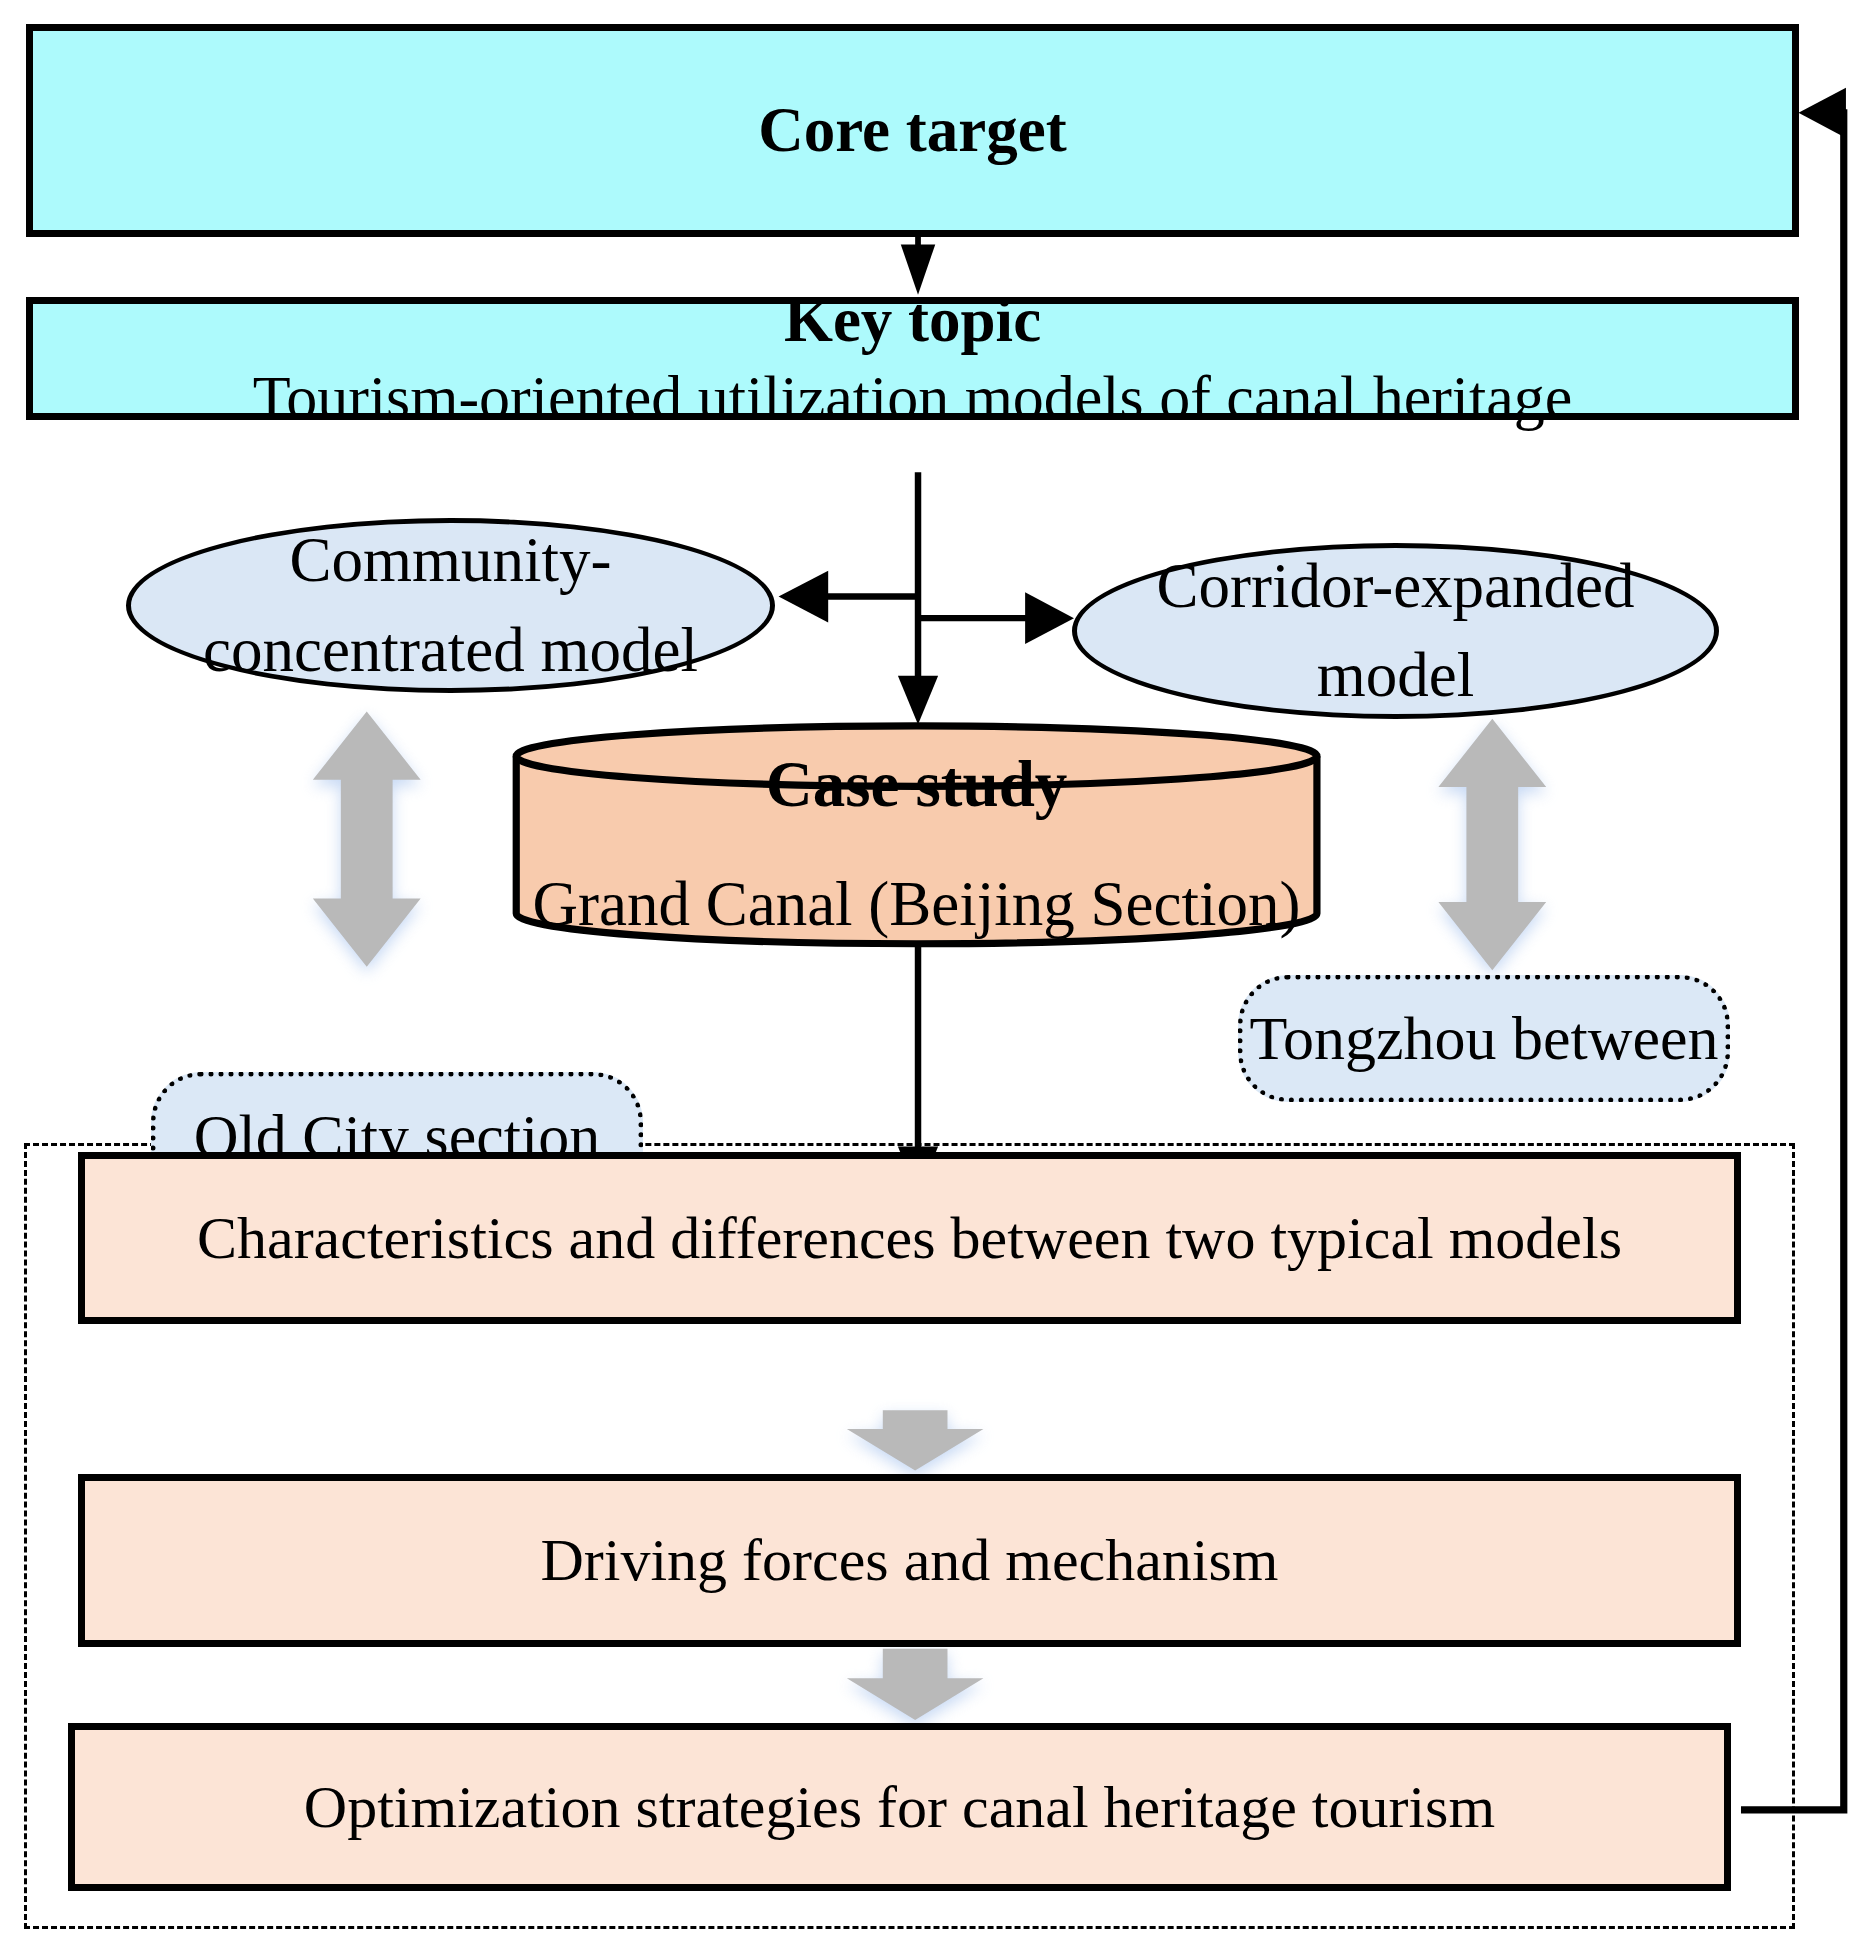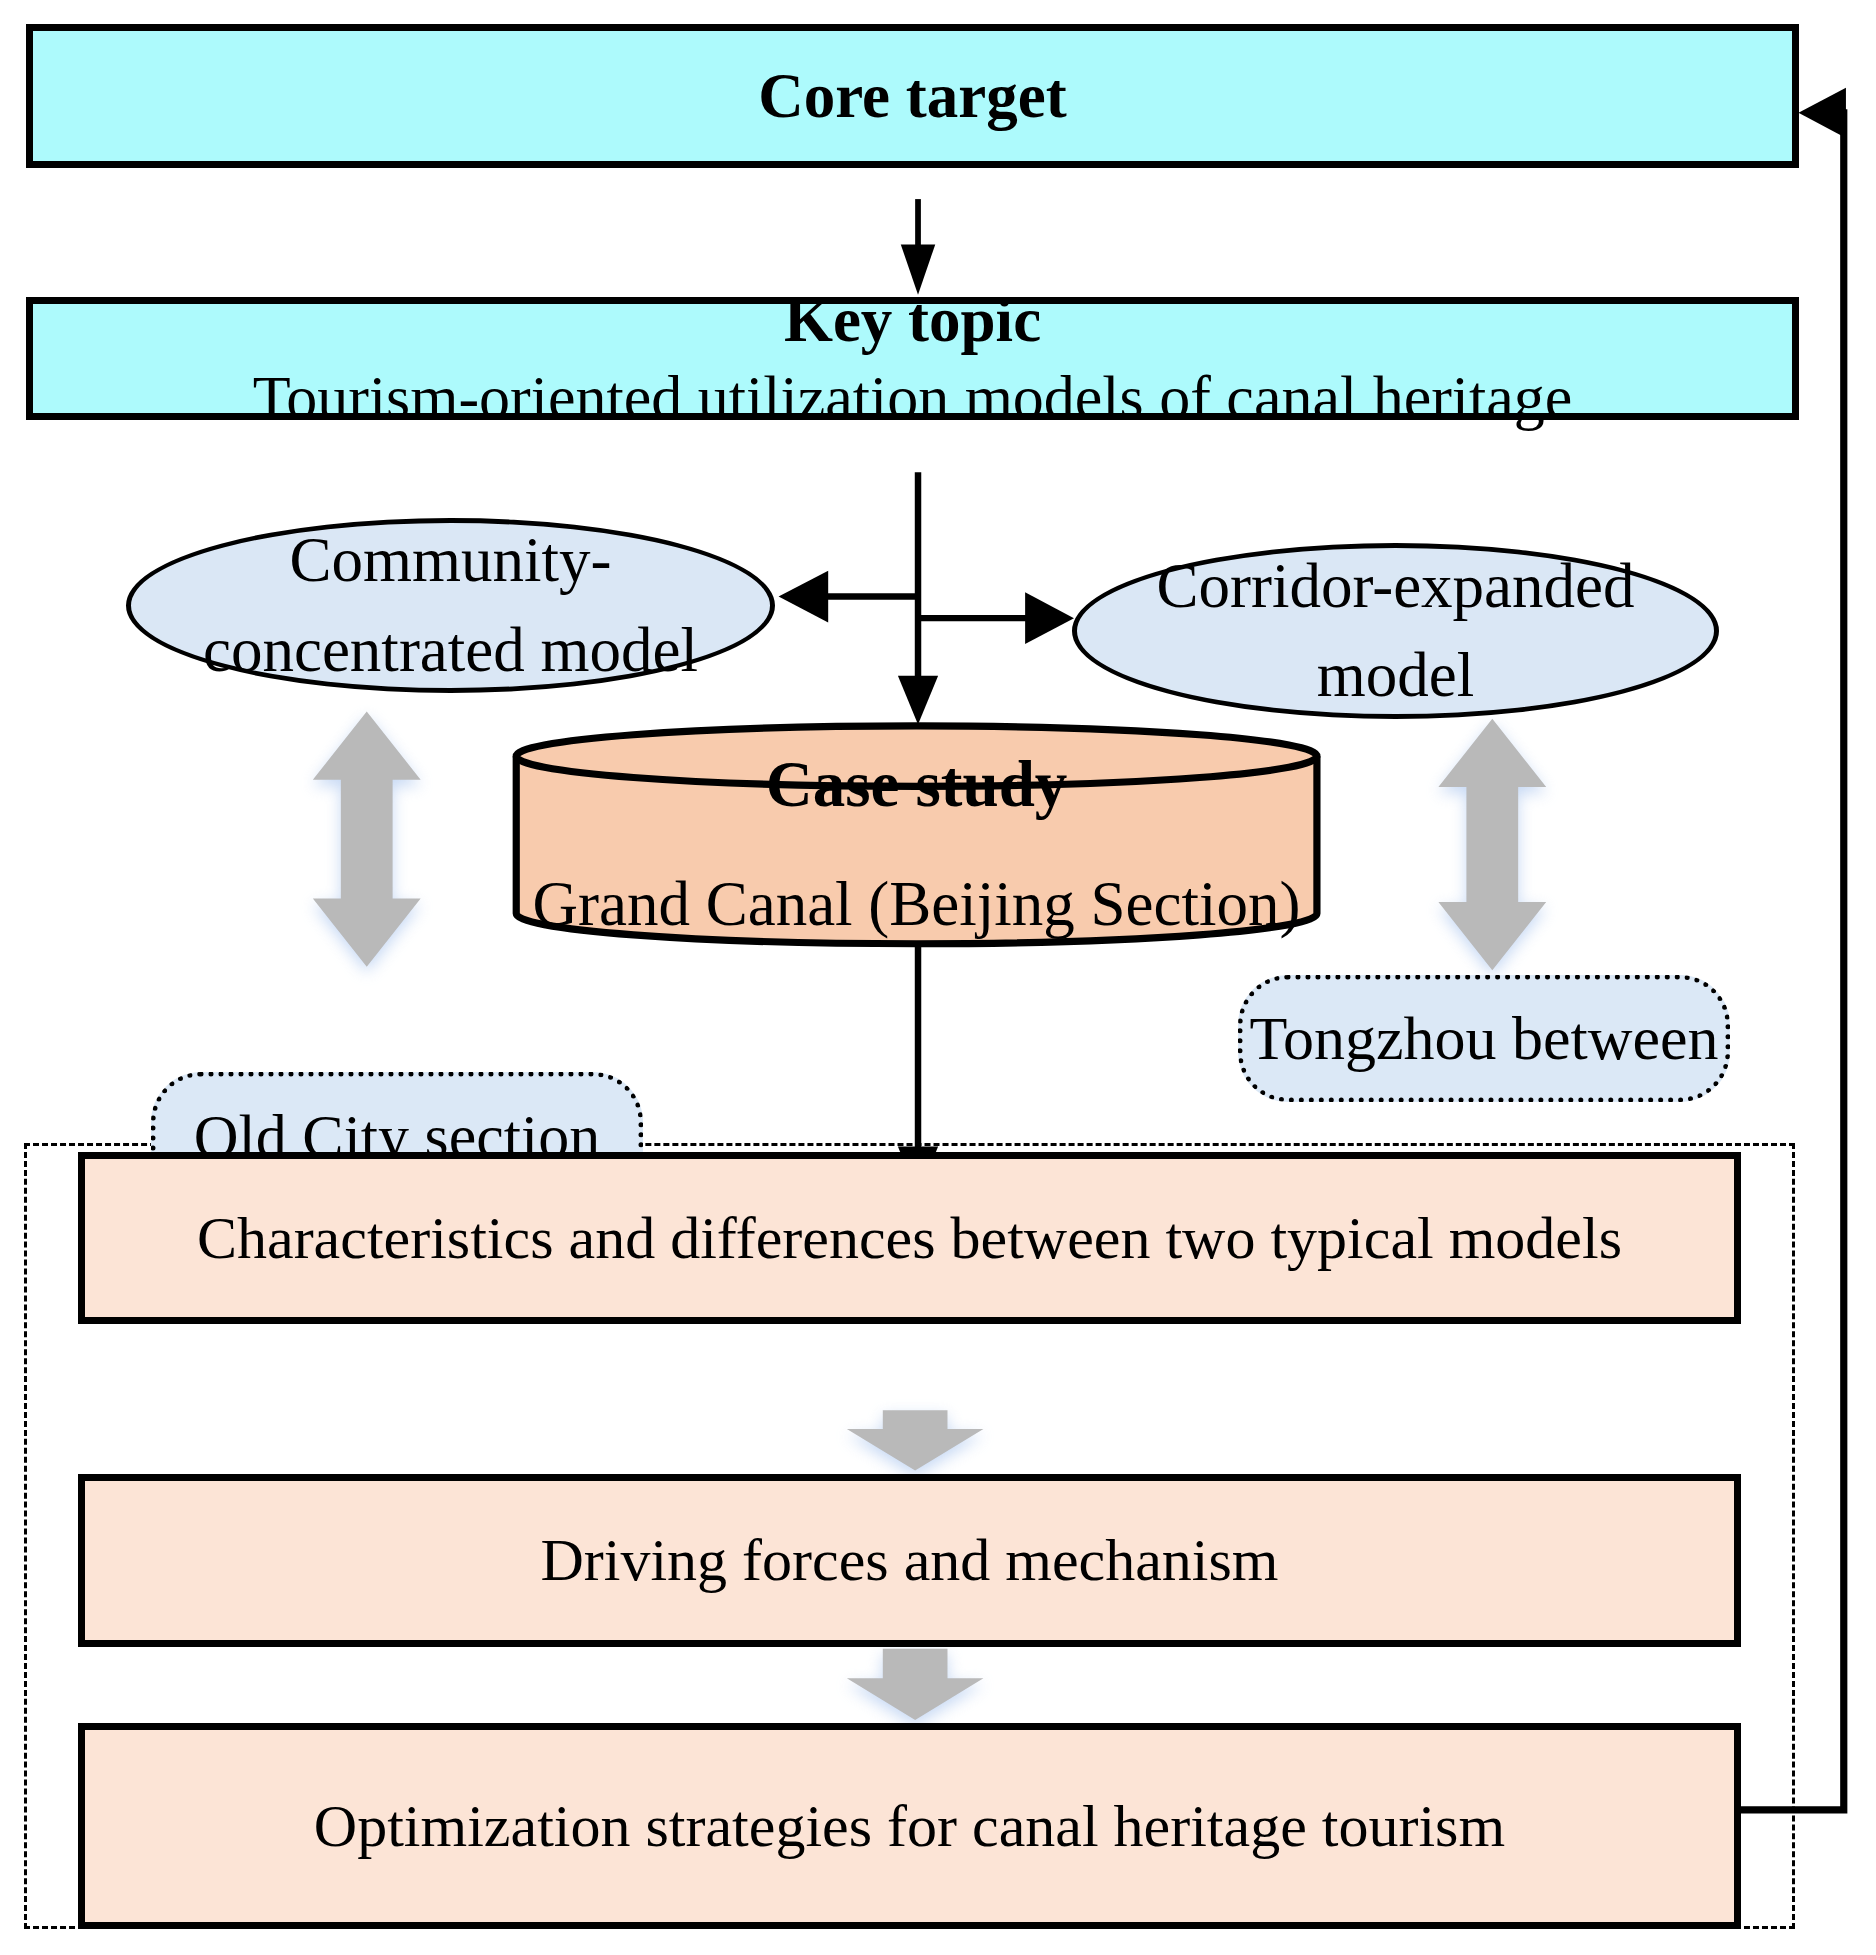--- a/index.html
+++ b/index.html
@@ -90,21 +90,21 @@
       <ellipse cx="1275" cy="1052" rx="557" ry="42" fill="#f8cbad" stroke="#000" stroke-width="10"></ellipse>
     </g>
 
     <polygon class="gray-shape" points="510,990 585,1085 546,1085 546,1250 585,1250 510,1345 435,1250 474,1250 474,1085 435,1085" fill="#b9b9b9"></polygon>
     <polygon class="gray-shape" points="2076,1000 2151,1095 2112,1095 2112,1255 2151,1255 2076,1350 2001,1255 2040,1255 2040,1095 2001,1095" fill="#b9b9b9"></polygon>
 
     <polygon class="gray-shape" points="1228,1962 1318,1962 1318,1988 1368,1988 1273,2046 1178,1988 1228,1988" fill="#b9b9b9"></polygon>
     <polygon class="gray-shape" points="1228,2294 1318,2294 1318,2335 1368,2335 1273,2393 1178,2335 1228,2335" fill="#b9b9b9"></polygon>
   </svg>
 
-  <div class="abs node cyan-box" style="left:26px;top:24px;width:1773px;height:144px;">
+  <div class="abs node cyan-box" style="left:26px;top:24px;width:1773px;height:213px;">
     <div class="title">Core target</div>
   </div>
 
   <div class="abs node cyan-box" style="left:26px;top:297px;width:1773px;height:123px;">
     <div class="title">Key topic</div>
     <div class="subtitle">Tourism-oriented utilization models of canal heritage</div>
   </div>
 
   <div class="abs node ellipse" style="left:126px;top:518px;width:649px;height:175px;">
     <div>Community-</div>
@@ -132,18 +132,18 @@
   <div class="abs dashed-container" style="left:24px;top:1143px;width:1771px;height:786px;"></div>
 
   <div class="abs node peach-box" style="left:78px;top:1152px;width:1663px;height:172px;">
     <div>Characteristics and differences between two typical models</div>
   </div>
 
   <div class="abs node peach-box" style="left:78px;top:1474px;width:1663px;height:173px;">
     <div>Driving forces and mechanism</div>
   </div>
 
-  <div class="abs node peach-box" style="left:78px;top:1723px;width:1663px;height:206px;">
+  <div class="abs node peach-box" style="left:68px;top:1723px;width:1663px;height:168px;">
     <div>Optimization strategies for canal heritage tourism</div>
   </div>
 
 </div>
 
 
 </body></html>

